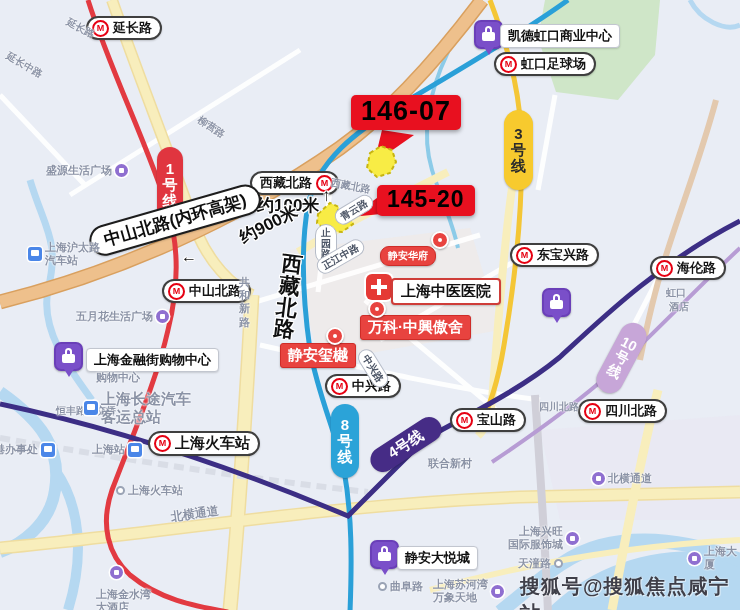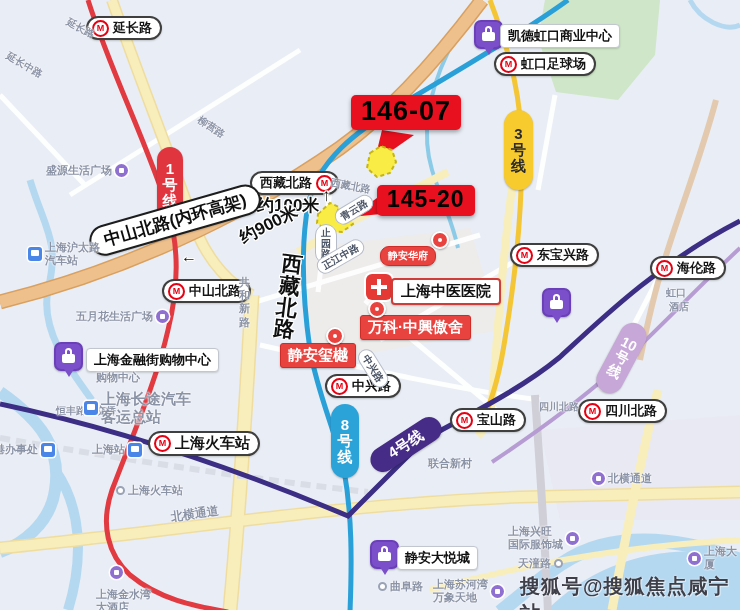--- a/index.html
+++ b/index.html
@@ -208,21 +208,21 @@
 和
 新
 路</span></div>
       <div class="gl" style="left: 428px; top: 457px; font-size: 11px; line-height: 1.2; transform-origin: left top;"><span style="white-space: pre-line;">联合新村</span></div>
       <div class="gl" style="left: 539px; top: 401px; font-size: 10px; line-height: 1.2; transform-origin: left top;"><span style="white-space: pre-line;">四川北路</span></div>
       <div class="gl" style="left: 592px; top: 472px; font-size: 11px; line-height: 1.2; transform-origin: left top;"><span class="ic-pdot"></span><span style="white-space: pre-line;">北横通道</span></div>
       <div class="gl" style="left: 666px; top: 287px; font-size: 10px; line-height: 1.2; transform-origin: left top;"><span style="white-space: pre-line;">虹口</span></div>
       <div class="gl" style="left: 669px; top: 301px; font-size: 10px; line-height: 1.2; transform-origin: left top;"><span style="white-space: pre-line;">酒店</span></div>
       <div class="gl" style="left: 96px; top: 588px; font-size: 11px; line-height: 1.2; transform-origin: left top;"><span style="white-space: pre-line;">上海金水湾
 大酒店</span></div>
-      <div class="gl" style="left: 508px; top: 525px; font-size: 11px; line-height: 1.2; transform-origin: left top;"><span style="white-space: pre-line;">上海兴旺
+      <div class="gl" style="left: 508px; top: 525px; font-size: 11px; line-height: 1.2; transform-origin: left top;"><span style="white-space: pre-line; text-align: right;">上海兴旺
 国际服饰城</span><span class="ic-pdot"></span></div>
       <div class="gl" style="left: 518px; top: 557px; font-size: 11px; line-height: 1.2; transform-origin: left top;"><span style="white-space: pre-line;">天潼路</span><span class="ic-dot"></span></div>
       <div class="gl" style="left: 378px; top: 580px; font-size: 11px; line-height: 1.2; transform-origin: left top;"><span class="ic-dot"></span><span style="white-space: pre-line; font-family: Liberation Serif, serif;">曲阜路</span></div>
       <div class="gl" style="left: 433px; top: 578px; font-size: 11px; line-height: 1.2; transform-origin: left top;"><span style="white-space: pre-line;">上海苏河湾
 万象天地</span><span class="ic-pdot"></span></div>
       <div class="gl" style="left: 688px; top: 545px; font-size: 11px; line-height: 1.2; transform-origin: left top;"><span class="ic-pdot"></span><span style="white-space: pre-line;">上海大厦</span></div>
       <span class="ic-pdot" style="position: absolute; left: 110px; top: 566px;"></span>
     </div>
   <div id="watermark" style="left:520px;top:573px;font-size:20px;">搜狐号@搜狐焦点咸宁站</div>
 </div>

